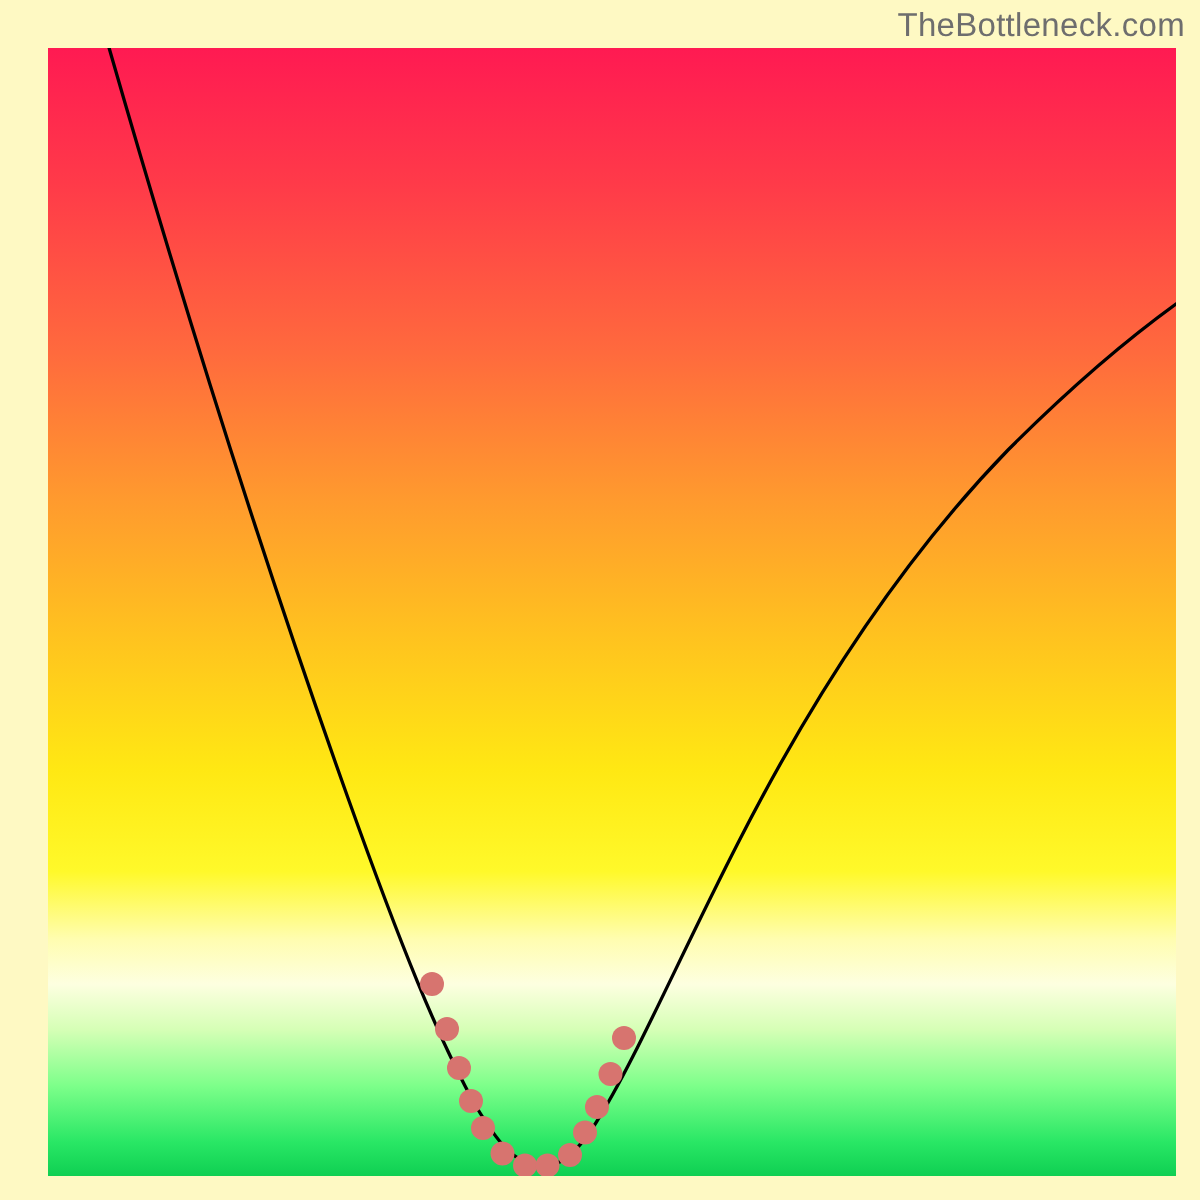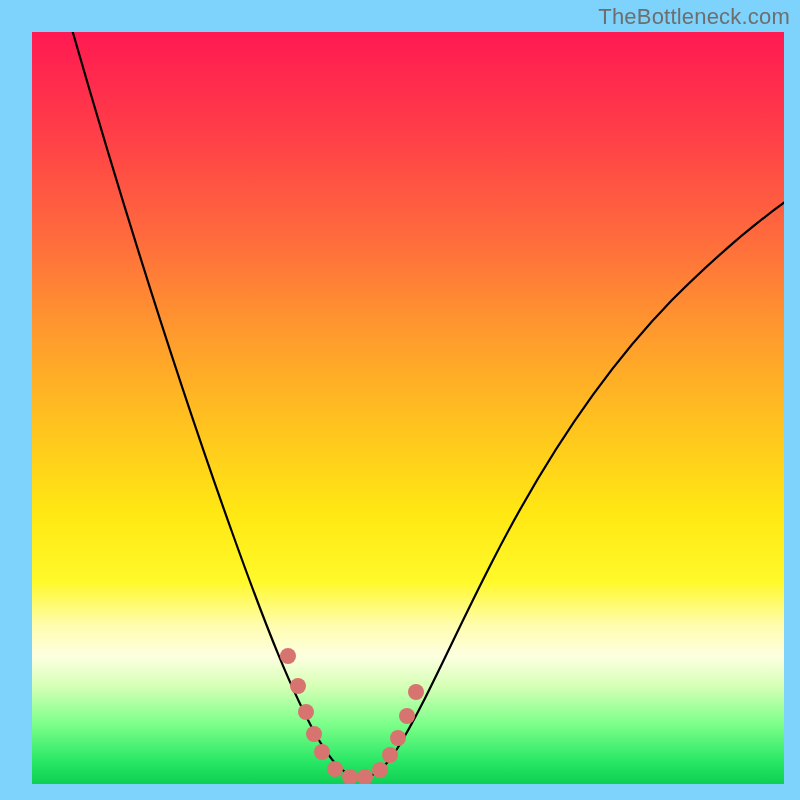--- a/index.html
+++ b/index.html
@@ -8,21 +8,21 @@
     width: 800px;
     height: 800px;
     background: #000;
     font-family: Arial, Helvetica, sans-serif;
     overflow: hidden;
   }
   .frame {
     position: relative;
     width: 800px;
     height: 800px;
-    background: #7dd3fc;
+    background: #fef9c3;
   }
   .plot-area {
     position: absolute;
     left: 32px;
     top: 32px;
     width: 752px;
     height: 752px;
     overflow: hidden;
   }
   .gradient-bg {

